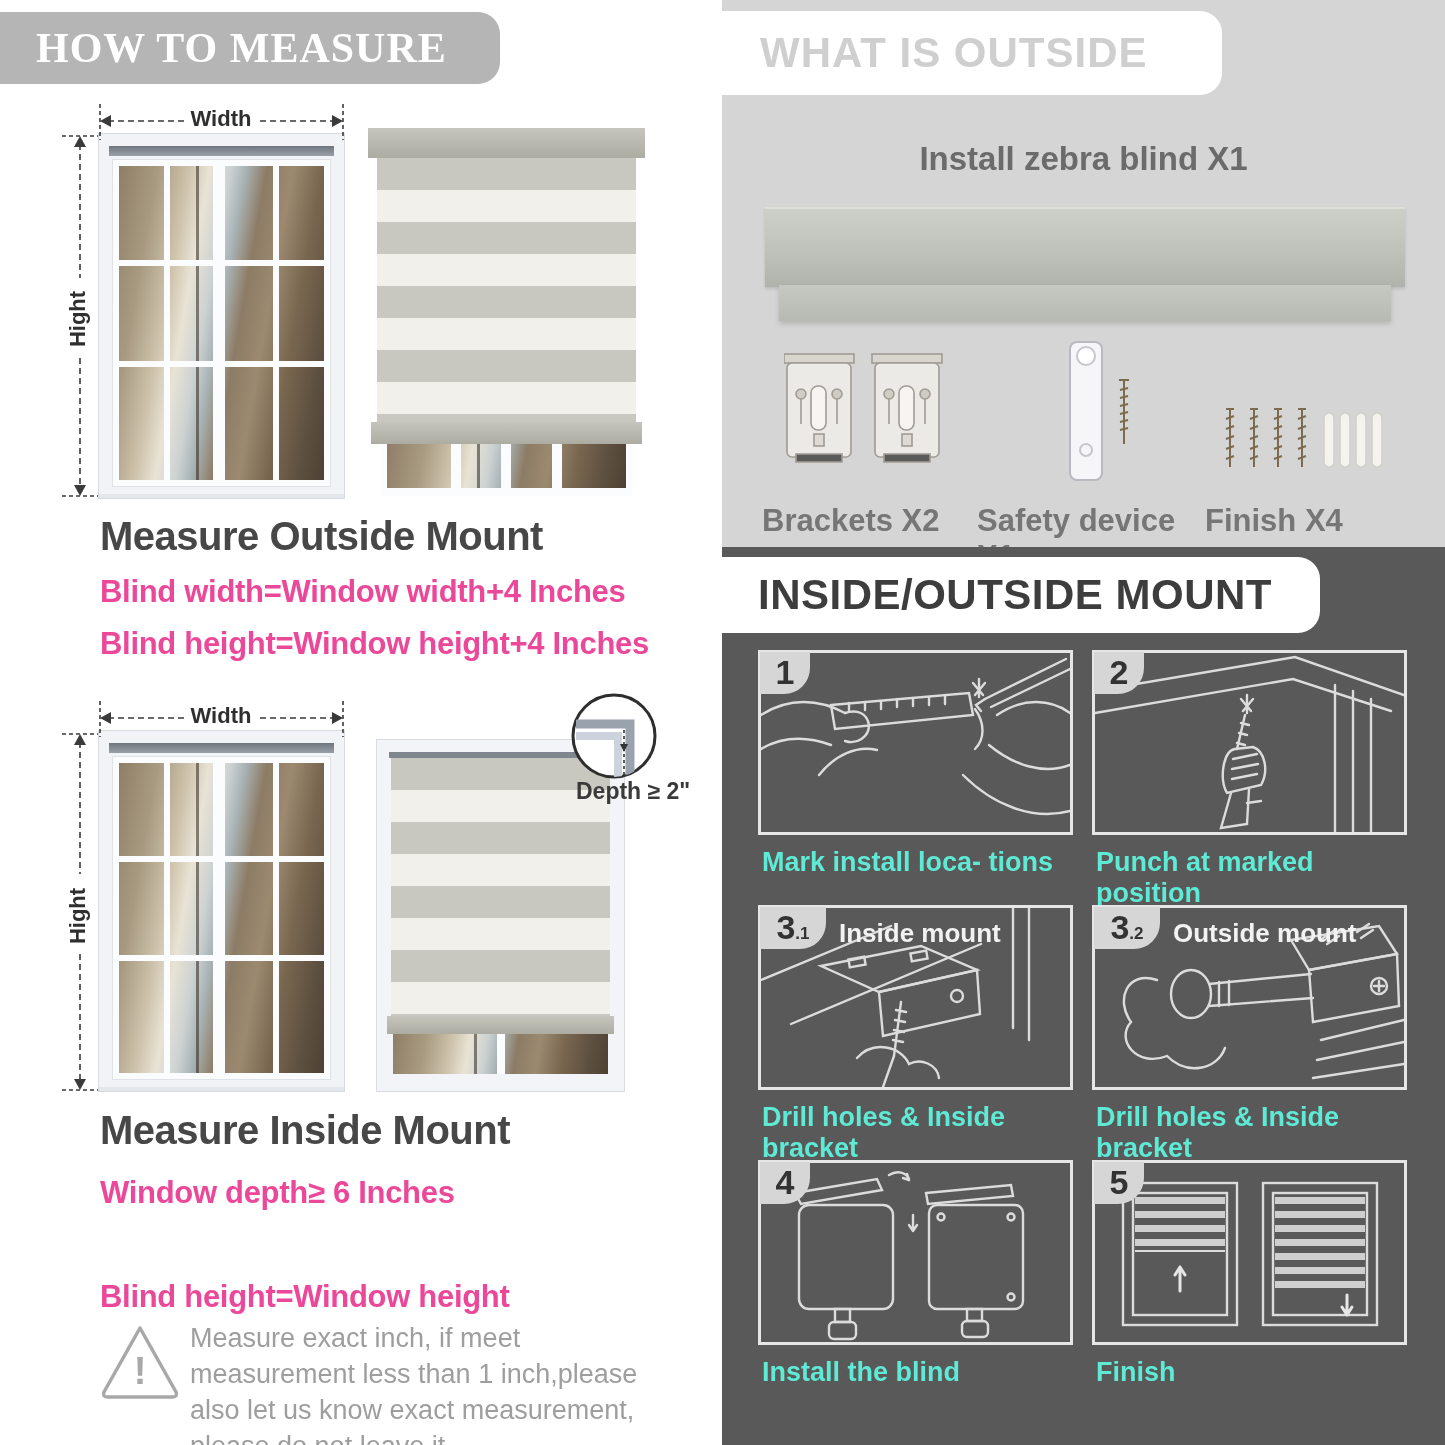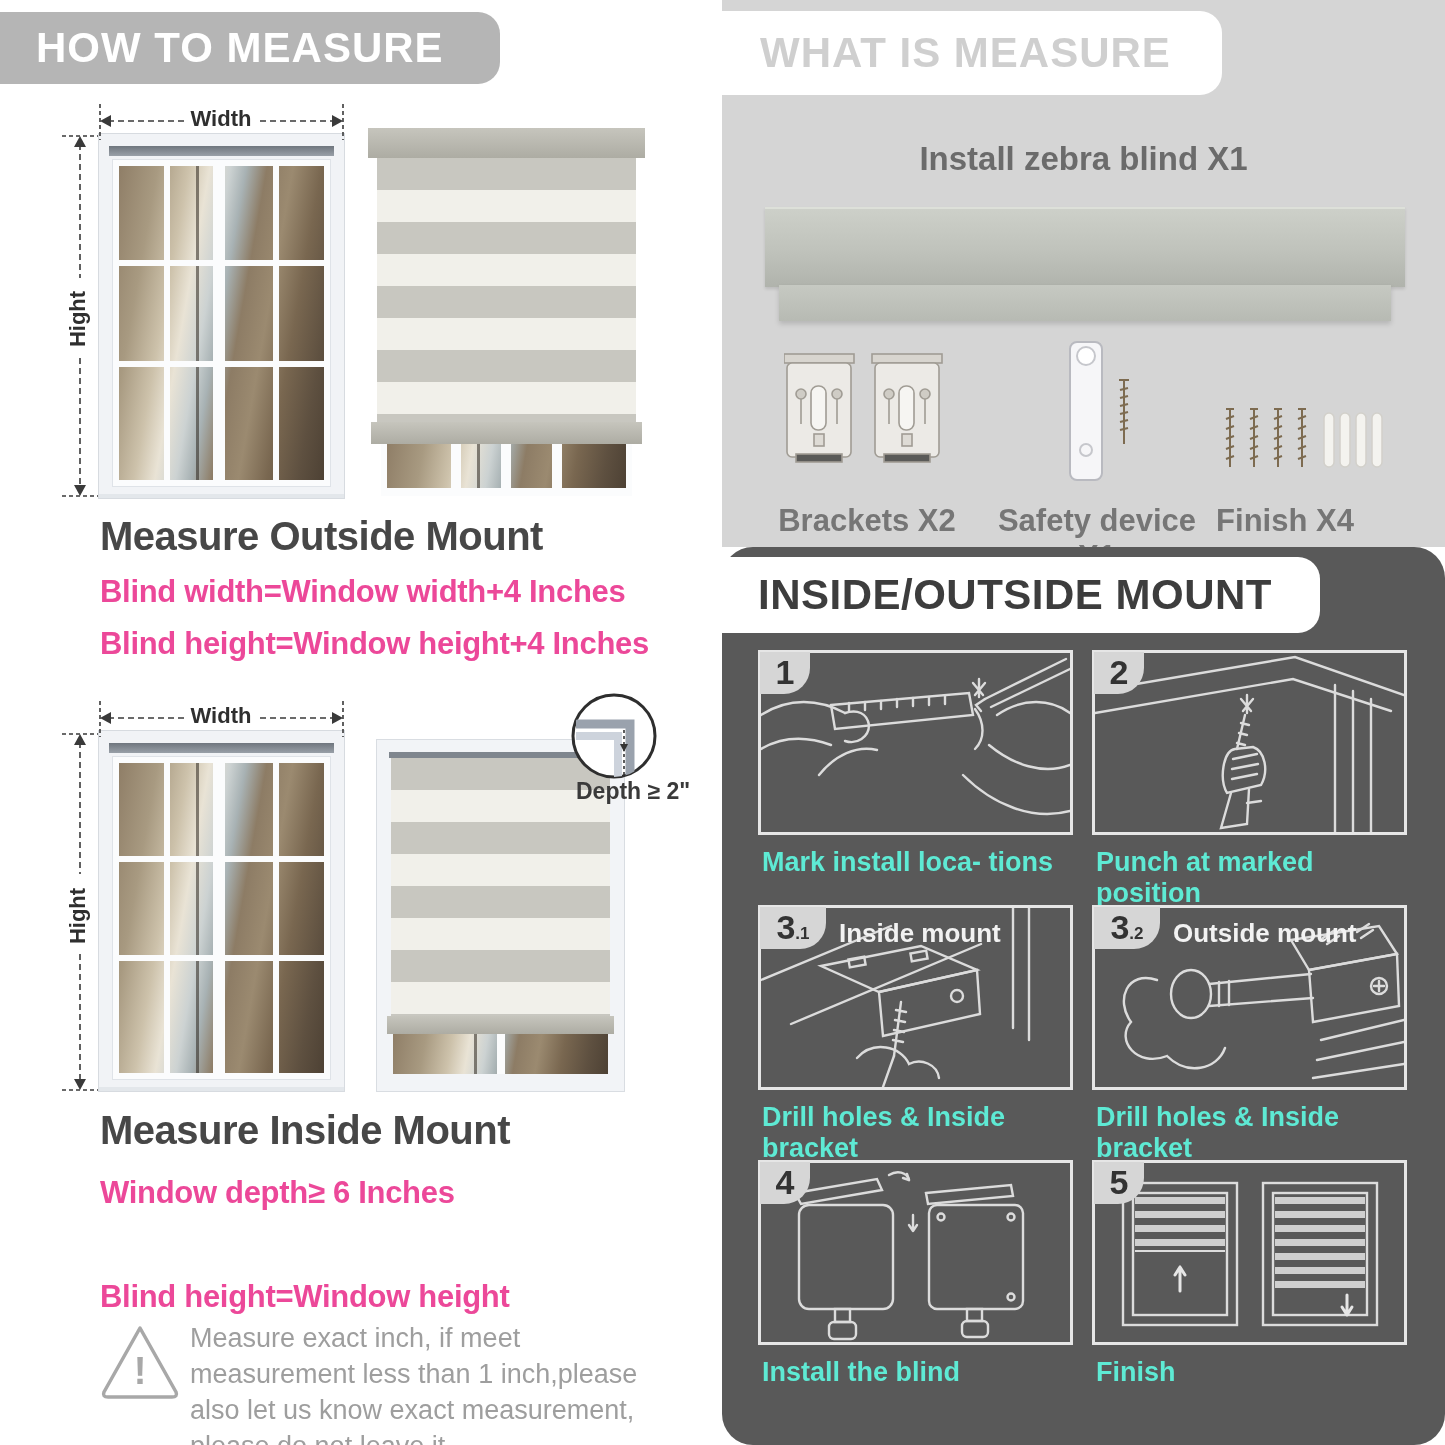--- a/index.html
+++ b/index.html
@@ -3,21 +3,21 @@
 <meta charset="utf-8">
 <style>
   html,body{margin:0;padding:0;background:#fff;}
   body{font-family:"Liberation Sans",sans-serif;}
   #root{position:relative;width:1445px;height:1445px;background:#ffffff;overflow:hidden;}
   .abs{position:absolute;}
 
   
   .ban-left{left:0;top:12px;width:500px;height:72px;background:#b5b5b5;
     border-radius:0 22px 22px 0;color:#ffffff;font-size:42px;font-weight:bold;
-    line-height:72px;padding-left:36px;letter-spacing:1px;box-sizing:border-box;}
+    line-height:72px;padding-left:36px;letter-spacing:1px;box-sizing:border-box;font-family:Liberation Serif, serif;}
   .h-measure{font-size:40px;font-weight:bold;color:#474747;letter-spacing:-.5px;}
   .rule-line{font-size:31px;font-weight:bold;color:#ec4899;letter-spacing:-.3px;}
   .meas-label{font-size:22px;font-weight:bold;color:#2f2f2f;text-align:center;}
   .depth-label{font-size:23px;font-weight:bold;color:#3a3a3a;}
   .warn-text{font-size:27px;font-weight:500;color:#9e9e9e;line-height:36px;}
 
   
   .window-unit{background:#f1f3f6;border:1px solid #d7dbe0;box-shadow:inset 0 -4px 0 #e3e7eb;}
   .wu-recess{position:absolute;left:10px;right:10px;top:12px;height:10px;
     background:linear-gradient(180deg,#6f767e,#99a0a8);}
@@ -50,24 +50,24 @@
   .ban-included{left:0;top:11px;width:500px;height:84px;background:#ffffff;
     border-radius:0 22px 22px 0;color:#cfcfcf;font-size:42px;font-weight:bold;
     line-height:84px;padding-left:38px;letter-spacing:1px;box-sizing:border-box;}
   .prod-label{left:0;top:140px;width:100%;text-align:center;font-size:33px;
     font-weight:bold;color:#6b6b6b;}
   .rail-main{left:43px;top:207px;width:640px;height:78px;
     background:linear-gradient(180deg,#cdd0c9 0%,#bfc2bb 55%,#b0b3ac 100%);
     border-top:2px solid #dde0d9;box-shadow:0 2px 3px rgba(0,0,0,.12);}
   .rail-lip{left:57px;top:285px;width:612px;height:36px;
     background:linear-gradient(180deg,#c6c9c2,#b7bab3);box-shadow:0 3px 5px rgba(0,0,0,.15);}
-  .item-label{top:503px;text-align:center;font-size:31px;font-weight:bold;color:#767676;}
+  .item-label{top:503px;font-size:31px;font-weight:bold;color:#767676;}
 
   
-  .sec-mount{left:722px;top:547px;width:723px;height:898px;background:#595959;border-radius:31px;}
+  .sec-mount{left:722px;top:547px;width:723px;height:898px;background:#595959;}
   .ban-mount{left:0;top:10px;width:598px;height:76px;background:#ffffff;
     border-radius:0 22px 22px 0;color:#3d3d3d;font-size:42px;font-weight:bold;
     line-height:76px;padding-left:36px;letter-spacing:.5px;box-sizing:border-box;}
   .panel{width:315px;height:185px;border:3px solid #e6e6e6;box-sizing:border-box;background:#595959;}
   .badge{position:absolute;top:-1px;left:-1px;width:50px;height:42px;background:#d6d6d6;
     border-radius:0 0 26px 0;color:#333;font-weight:bold;font-size:34px;line-height:40px;
     text-align:center;}
   .badge-wide{width:66px;}
   .badge .sub{font-size:17px;font-weight:bold;}
   .panel-title{position:absolute;top:10px;left:78px;color:#f2f2f2;font-size:26px;font-weight:bold;}
@@ -198,21 +198,21 @@
   <div class="abs rule-line" style="left:100px;top:1279px">Blind height=Window height</div>
 
   <svg class="abs" style="left:98px;top:1322px" width="84" height="80" viewBox="0 0 84 80">
     <path d="M42,6 L78,70 Q80,75 74,75 L10,75 Q4,75 6,70 Z" fill="none" stroke="#a8a8a8" stroke-width="3.5" stroke-linejoin="round"></path>
     <text x="42" y="62" text-anchor="middle" font-family="Liberation Sans, sans-serif" font-size="38" font-weight="bold" fill="#a8a8a8">!</text>
   </svg>
   <div class="abs warn-text" style="left:190px;top:1320px;width:460px">Measure exact inch, if meet measurement less than 1 inch,please also let us know exact measurement, please do not leave it</div>
 
   <div class="abs sec-included">
     <div class="abs ban-included">
-      <span>WHAT IS MEASURE</span>
+      <span>WHAT IS OUTSIDE</span>
     </div>
     <div class="abs prod-label">Install zebra blind X1</div>
 
     <div class="abs rail-main"></div>
     <div class="abs rail-lip"></div>
 
     <svg class="abs" style="left:62px;top:350px" width="160" height="122" viewBox="0 0 160 122">
       <g stroke="#a09c94" stroke-width="1.6">
         <g>
           <rect x="0" y="4" width="70" height="9" fill="#d8d5cf"></rect>

